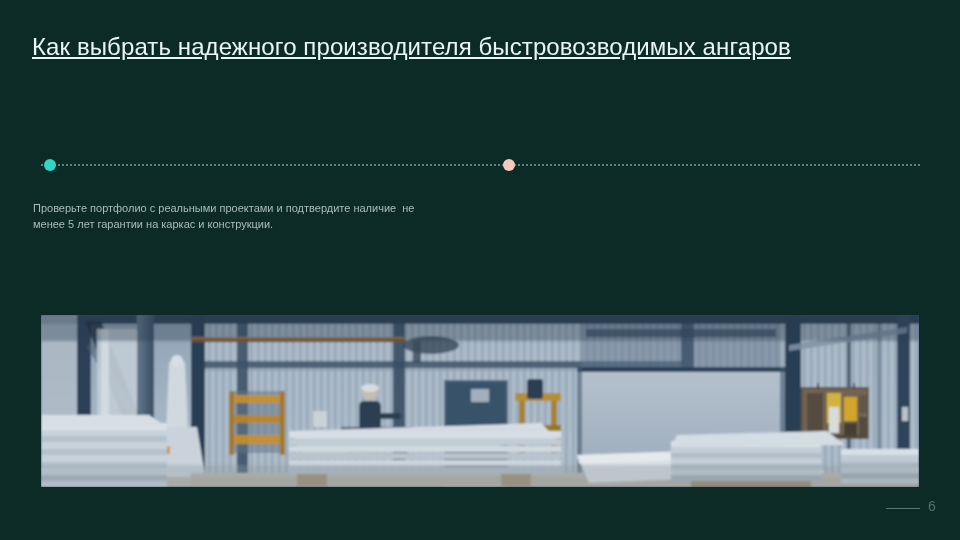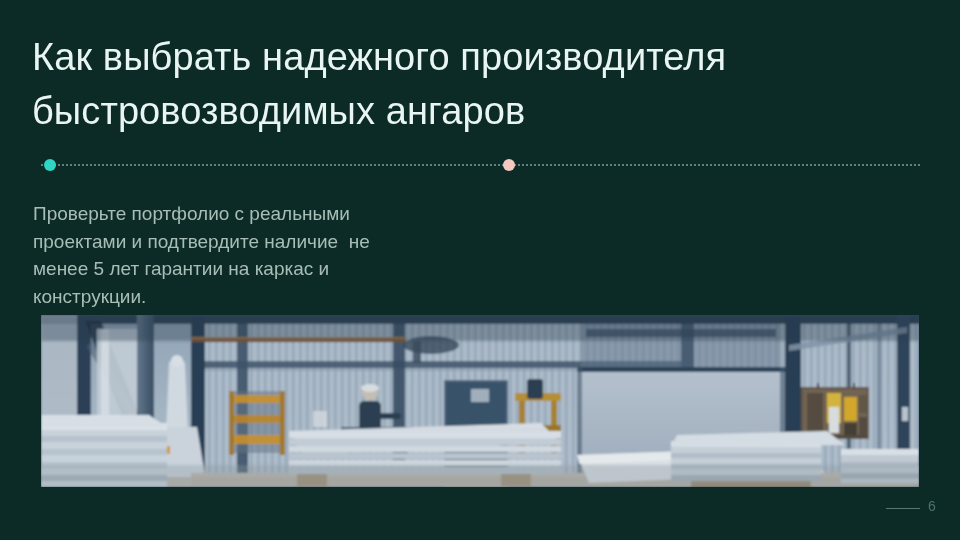--- a/index.html
+++ b/index.html
@@ -17,25 +17,26 @@
     -webkit-font-smoothing: antialiased;
   }
 
   
   #title {
     position: absolute;
     left: 32px;
     top: 30px;
     width: 890px;
     color: #e9f5f3;
-    font-size: 38px;
+    font-size: 24px;
     font-weight: 500;
     line-height: 1.43;
     letter-spacing: 0.1px;
     white-space: pre-wrap;
+    text-decoration: underline;
   }
 
   
   #timeline {
     position: absolute;
     left: 41px;
     top: 164px;
     width: 879px;
     height: 2px;
   }
@@ -56,21 +57,21 @@
     border-radius: 50%;
   }
   #marker-left  { left: 3px; }
   #marker-right { left: 462px; }
 
   
   .col {
     position: absolute;
     top: 200px;
     color: #a9bdb7;
-    font-size: 19px;
+    font-size: 11px;
     line-height: 1.46;
     white-space: pre-wrap;
   }
   #col-left  { left: 33px;  width: 392px; }
   #col-right { left: 489px; width: 420px; }
 
   
   #photo {
     position: absolute;
     left: 41px;

